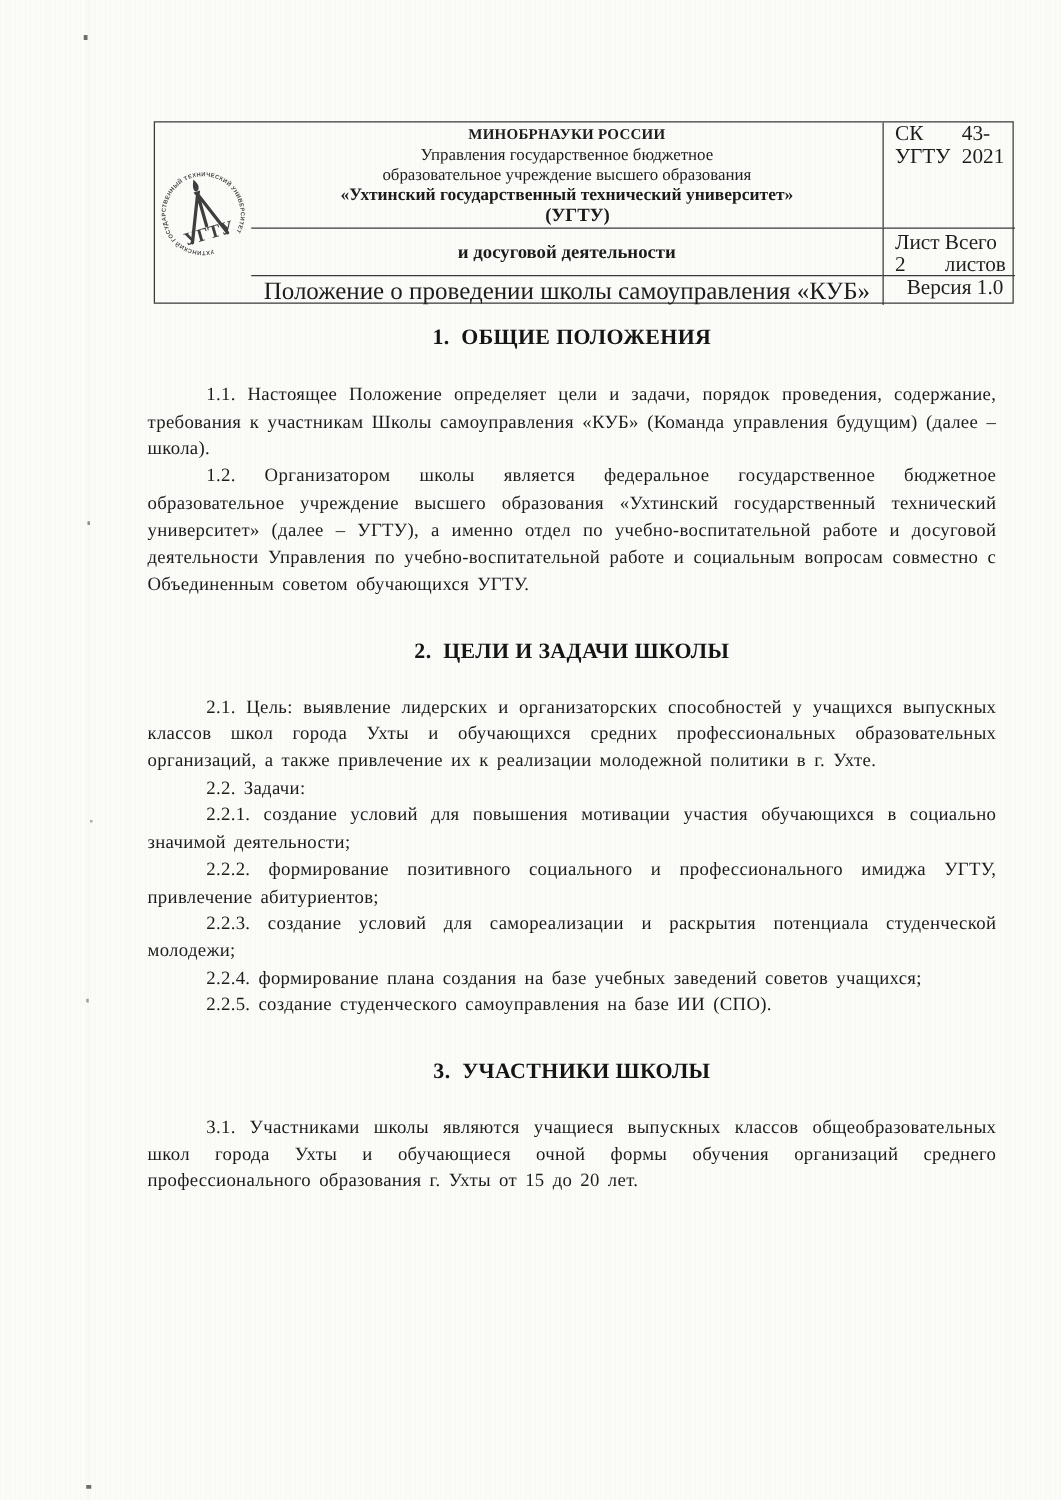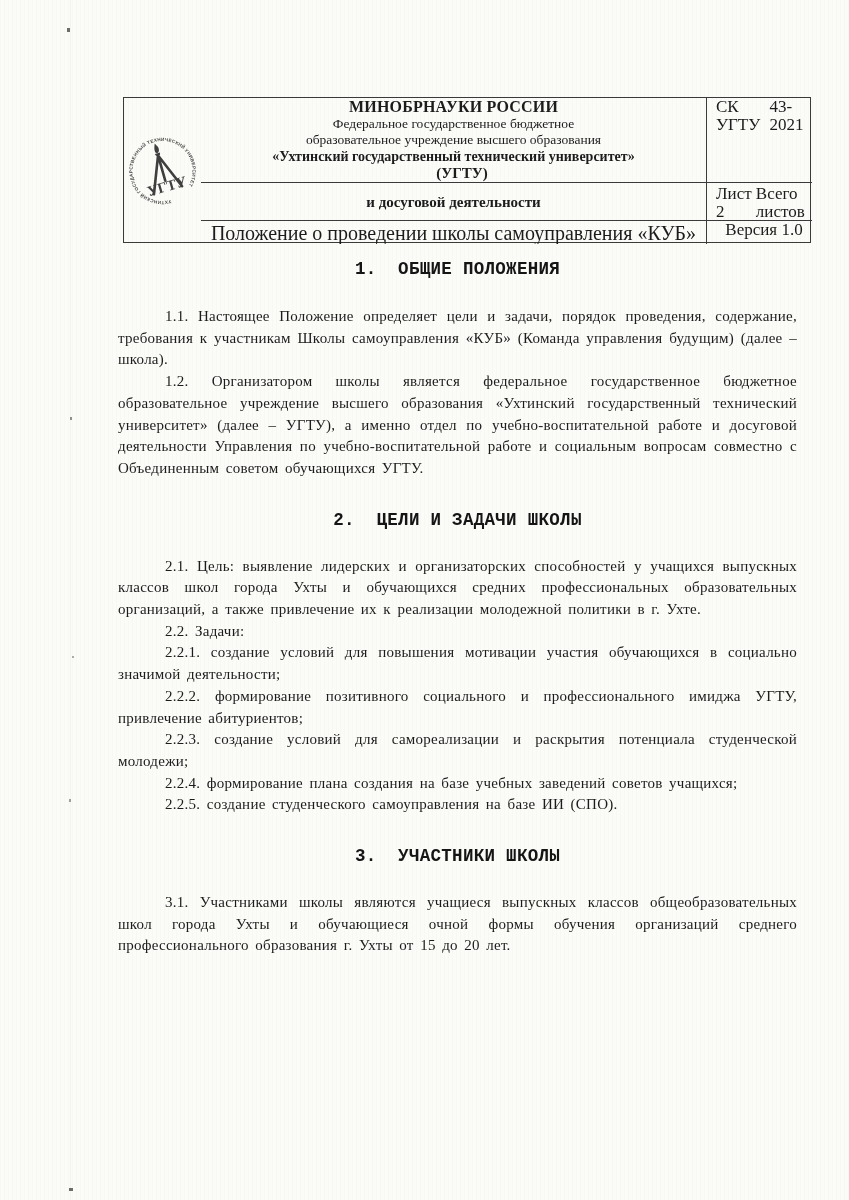--- a/index.html
+++ b/index.html
@@ -33,36 +33,35 @@
     box-sizing:border-box;
     background:transparent;
   }
   .cell{box-sizing:border-box;overflow:hidden;}
   .bl{border-left:1.4px solid #3a3a3a;}
   .bt{border-top:1.4px solid #3a3a3a;}
   .logo-cell{grid-column:1;grid-row:1/4;display:flex;align-items:center;justify-content:center;}
   .mid{display:flex;flex-direction:column;align-items:center;justify-content:center;text-align:center;}
   .right-cell{padding-left:9px;display:flex;flex-direction:row;justify-content:center;font-size:17px;line-height:17.5px;}
   .org-cell{font-size:13.5px;line-height:16.4px;padding-top:1px;}
-  .org-ministry{font-weight:bold;font-size:16px;letter-spacing:.2px;}
+  .org-ministry{font-weight:bold;font-size:12px;letter-spacing:.2px;}
   .org-name{font-weight:bold;font-size:14px;}
   .org-abbr{font-weight:bold;font-size:15px;margin-left:17px;}
   .dept-cell{font-weight:bold;font-size:15px;line-height:18px;}
   .title-cell{font-size:20px;line-height:20px;}
   .logo-svg{transform:rotate(-16deg);}
 
   
   .doc-body{
     position:absolute;left:118px;top:258px;width:679px;
   }
   .sec-heading{
     font-size:17.5px;font-weight:bold;text-align:center;
     letter-spacing:.3px;line-height:22px;color:#151515;
     margin:0 0 26px 0;
-    font-family:Liberation Mono, monospace;
   }
   .sec-heading.mt{margin-top:29px;margin-bottom:25px;}
   .doc-body p{
     margin:0;
     font-size:15px;line-height:21.7px;
     text-align:justify;text-indent:47px;
     word-spacing:2.5px;letter-spacing:.25px;
   }
 </style>
 </head>
@@ -91,21 +90,21 @@
         <path d="M46.5 26 h7 l-1 3 h-5 Z" fill="#3f3f3f"></path>
 
         <path d="M50 29 L31 76 M50 29 L69 76 M50 29 L50 63" stroke="#3f3f3f" stroke-width="3.4" fill="none" stroke-linecap="round"></path>
 
         <text x="50" y="77" font-size="19" text-anchor="middle" font-weight="bold" font-family="Liberation Serif, serif" fill="#3f3f3f">УГТУ</text>
       </svg>
     </div>
 
     <div class="cell mid org-cell">
       <div class="org-ministry">МИНОБРНАУКИ РОССИИ</div>
-      <div>Федеральное государственное бюджетное</div>
+      <div>Управления государственное бюджетное</div>
       <div>образовательное учреждение высшего образования</div>
       <div class="org-name">«Ухтинский государственный технический университет»</div>
       <div class="org-abbr">(УГТУ)</div>
     </div>
 
     <div class="cell bl right-cell">
       <div>СК УГТУ</div>
       <div>43-2021</div>
     </div>
 

